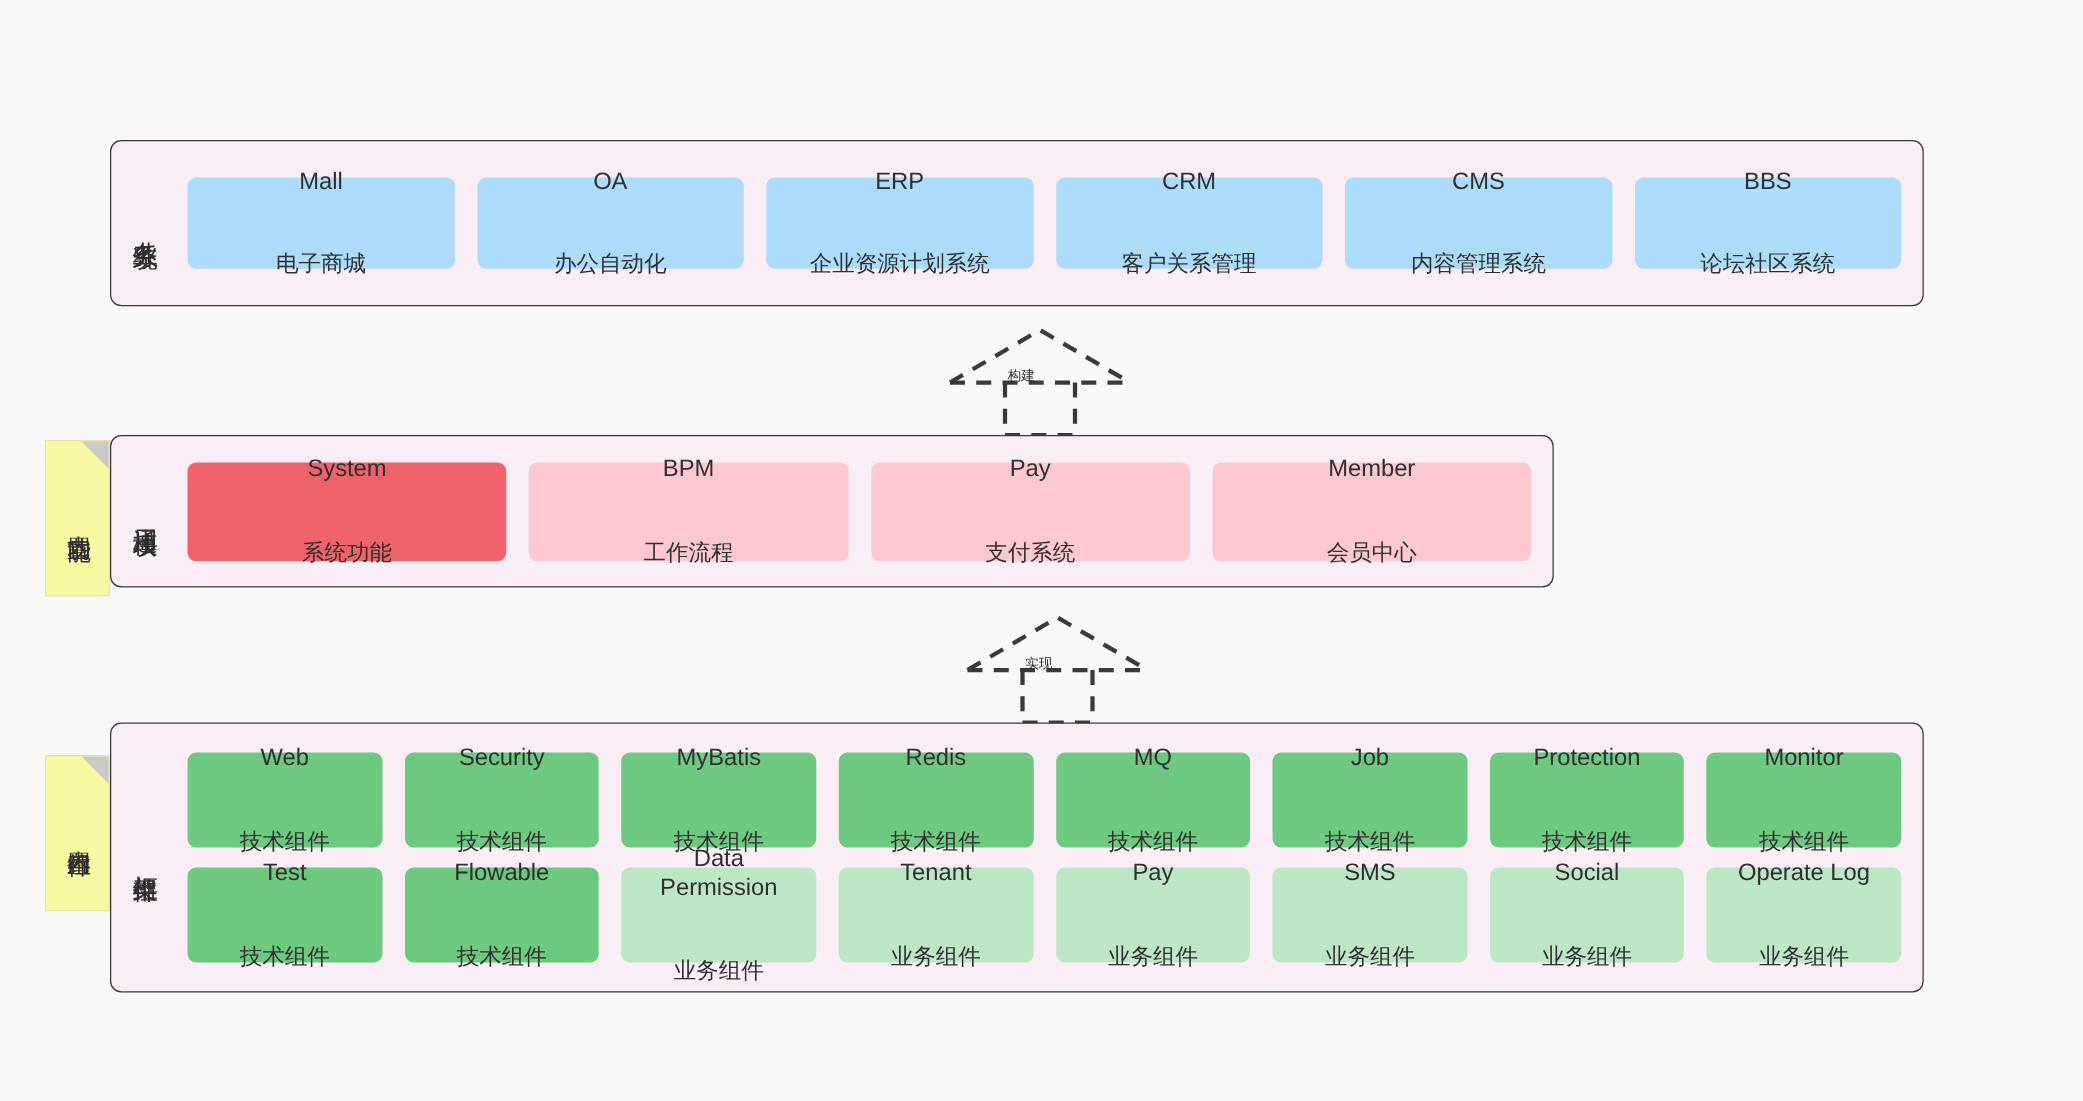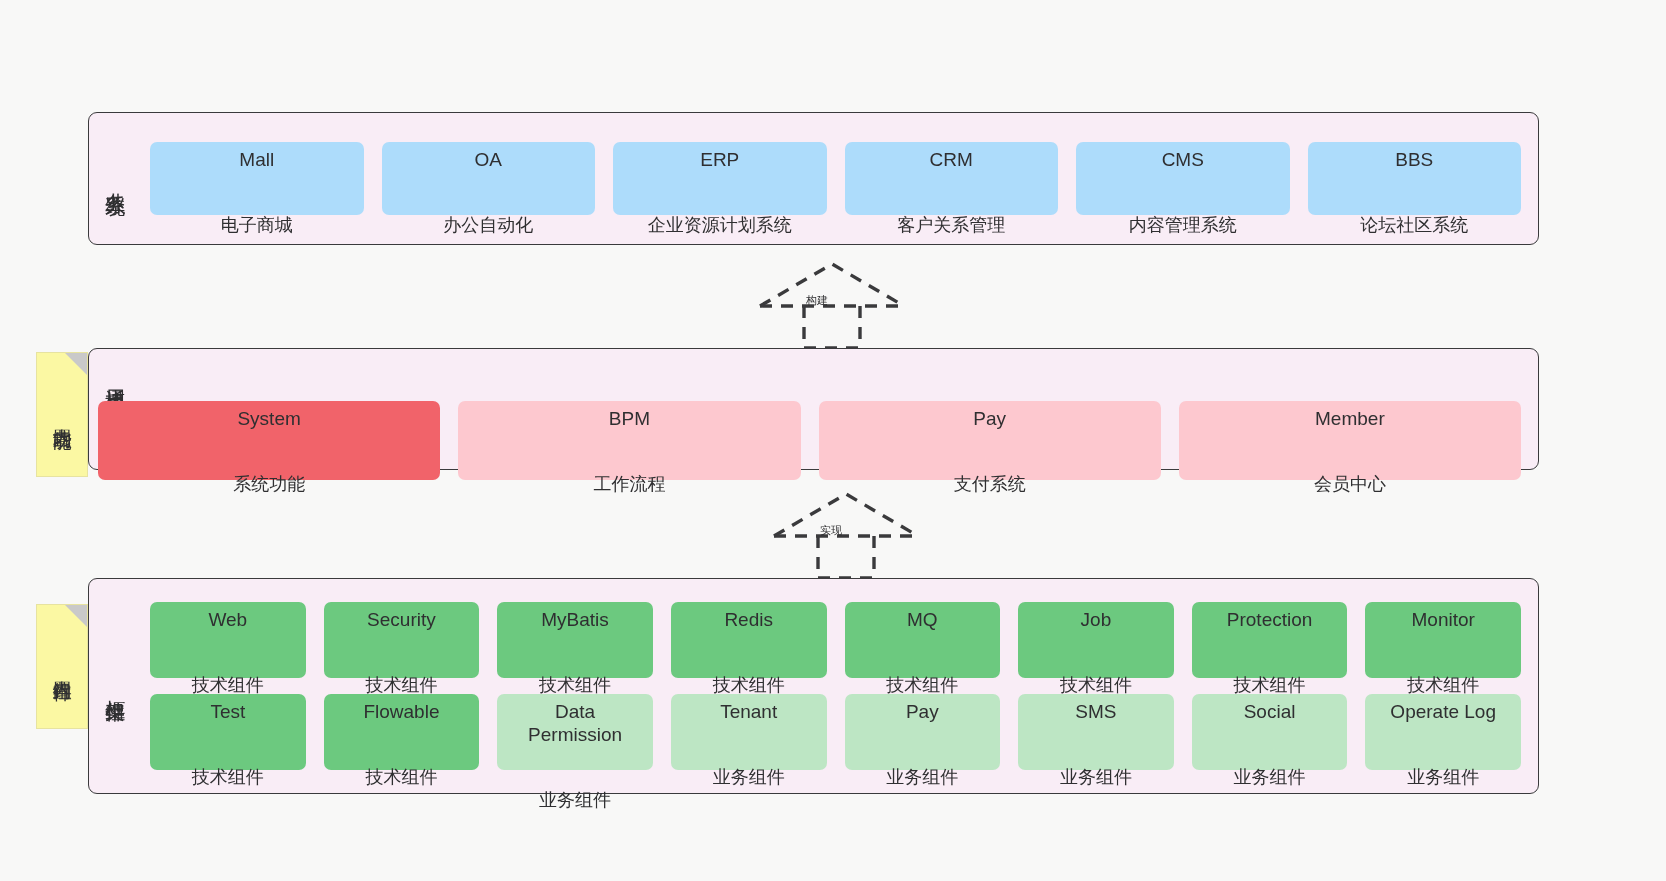--- a/index.html
+++ b/index.html
@@ -60,20 +60,21 @@
     align-items: center;
     justify-content: center;
     padding: 0 9px;
   }
   .chip {
     width: 100%;
     border-radius: 7px;
     display: flex;
     flex-direction: column;
     align-items: center;
+    justify-content: center;
     text-align: center;
     color: #2F2F31;
     line-height: 1.22;
     padding: 6px 20px;
   }
   .chip .en { font-size: 19px; }
   .chip .cn { font-size: 18px; margin-top: 44px; }
 
   
   .c-blue       { background: #ADDCFB; }
@@ -178,21 +179,21 @@
     <path d="M 108 48 L 108 90" fill="none" stroke="#3A3A3C" stroke-width="3.4" stroke-dasharray="12 9"></path>
     <path d="M 52 90 L 108 90" fill="none" stroke="#3A3A3C" stroke-width="3.4" stroke-dasharray="12 9"></path>
   </svg>
   <div class="arrow-label" style="left:806px; top:293px;">构建</div>
 
   <div class="note" style="left:36px; top:352px; width:52px; height:125px;">
     <span class="fold"></span>
     <span>内置功能</span>
   </div>
 
-  <div class="layer" id="layer-common-modules" style="left:88px; top:348px; width:1451px; height:122px;flex-direction:column;">
+  <div class="layer" id="layer-common-modules" style="left:88px; top:348px; width:1155px; height:122px;">
     <div class="layer-title">通用模块</div>
     <div class="layer-body">
       <div class="row">
         <div class="cell">
           <div class="chip c-red" style="height:79px;">
             <span class="en">System</span>
             <span class="cn">系统功能</span>
           </div>
         </div>
         <div class="cell">

